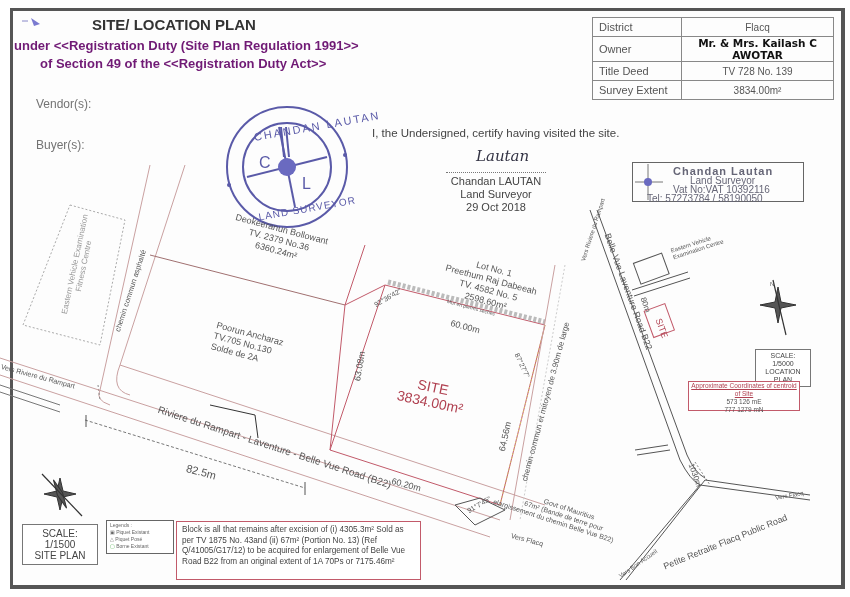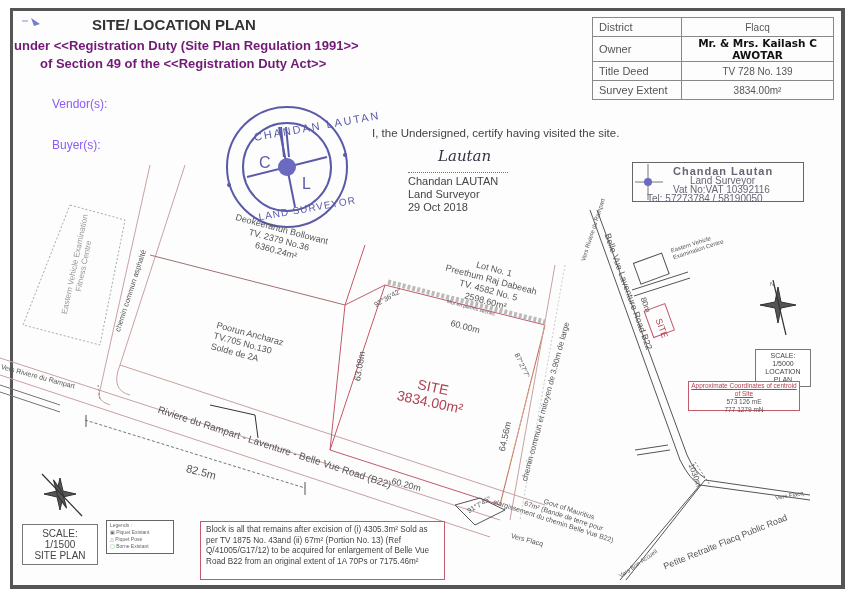--- a/index.html
+++ b/index.html
@@ -3,42 +3,42 @@
 <meta charset="utf-8">
 <style>
   html,body{margin:0;padding:0;background:#fff;}
   body{width:850px;height:597px;position:relative;overflow:hidden;font-family:"Liberation Sans",sans-serif;color:#333;}
   .frame{position:absolute;left:10px;top:8px;width:828px;height:574px;border:3px solid #555;border-right-width:4px;border-bottom-width:4px;background:#fdfdfd;}
   .abs{position:absolute;white-space:nowrap;}
   .title{left:92px;top:16px;font-size:15px;font-weight:bold;color:#333;}
   .sub{font-size:13px;font-weight:bold;color:#701a75;}
   .sub1{left:14px;top:38px;}
   .sub2{left:40px;top:56px;}
-  .label{font-size:12px;color:#8b5cf6;margin-left:16px;}
+  .label{font-size:12px;color:#737373;}
   .info-table{position:absolute;left:592px;top:17px;width:242px;border-collapse:collapse;font-size:10px;color:#555;}
   .info-table td{border:1px solid #888;height:18px;padding:0 6px;}
   .info-table td.k{width:76px;font-size:11px;}
   .info-table td.v{text-align:center;}
   .info-table td.owner{font-family:"DejaVu Sans",sans-serif;font-weight:bold;font-size:10.5px;color:#111;}
   .info-table td.pin{text-align:center;letter-spacing:2px;font-family:"Liberation Serif",serif;}
   .info-table tr.pinrow td{height:22px;}
   .cert{left:372px;top:127px;font-size:11.5px;color:#444;}
-  .sig-block{position:absolute;left:408px;top:150px;width:100px;font-size:11px;color:#444;line-height:13px;}
+  .sig-block{position:absolute;left:446px;top:150px;width:100px;text-align:center;font-size:11px;color:#444;line-height:13px;}
   .sig-line{border-top:1px dotted #777;margin-top:22px;padding-top:2px;}
   .stamp-box{position:absolute;left:632px;top:162px;width:170px;height:38px;border:1px solid #666;font-size:10px;color:#667;line-height:10px;}
   .stamp-box .nm{position:absolute;left:40px;top:3px;font-weight:bold;color:#667;font-size:11px;letter-spacing:1px;}
   .stamp-box .l2{position:absolute;left:57px;top:13px;}
   .stamp-box .l3{position:absolute;left:40px;top:22px;}
   .stamp-box .l4{position:absolute;left:14px;top:31px;}
   .maptext{position:absolute;white-space:nowrap;font-size:9px;color:#555;transform-origin:left top;}
   .owner-text{line-height:11px;}
   .site-label{position:absolute;left:398px;top:380px;transform:rotate(12deg);color:#b04050;text-align:center;font-size:14px;line-height:15px;}
   .scale-box{position:absolute;border:1px solid #777;text-align:center;font-size:10px;color:#444;line-height:11px;padding:3px 6px;background:#fff;}
   .legend{position:absolute;left:106px;top:520px;width:60px;height:30px;border:1px solid #666;font-size:5px;color:#666;padding:1px 3px;line-height:7px;background:#fff;}
-  .note-box{position:absolute;left:176px;top:521px;width:245px;height:59px;border:1px solid #c25a6a;font-size:8.2px;color:#444;line-height:10.5px;padding:3px 5px;box-sizing:border-box;background:#fff;margin-left:24px;}
+  .note-box{position:absolute;left:176px;top:521px;width:245px;height:59px;border:1px solid #c25a6a;font-size:8.2px;color:#444;line-height:10.5px;padding:3px 5px;box-sizing:border-box;background:#fff;}
   .coord-box{position:absolute;left:688px;top:381px;width:110px;height:28px;border:1px solid #c25a6a;font-size:6.5px;color:#555;text-align:center;line-height:8px;background:#fff;}
   .coord-box .h{color:#b04050;text-decoration:underline;}
   svg.map{position:absolute;left:0;top:0;}
 </style>
 </head>
 <body>
 
 <div class="frame"></div>
 
 <svg class="map" width="850" height="597">

